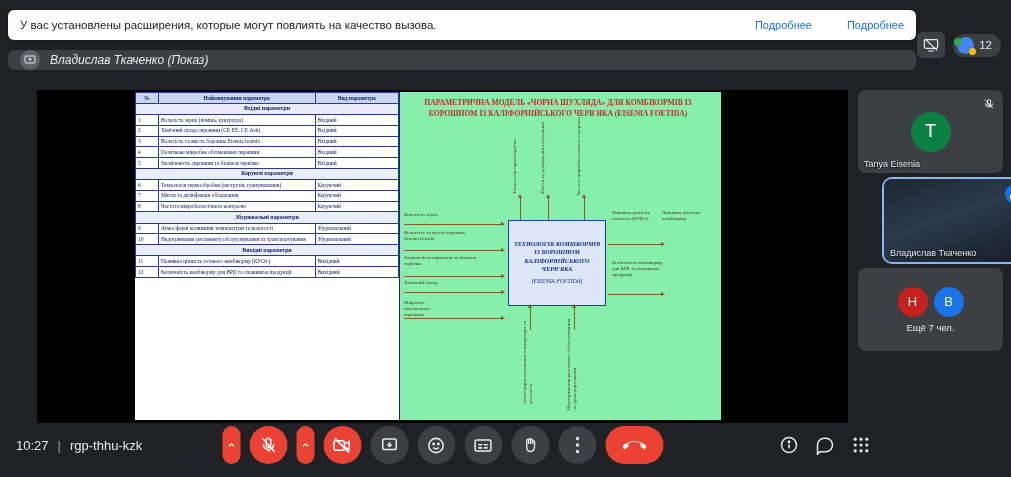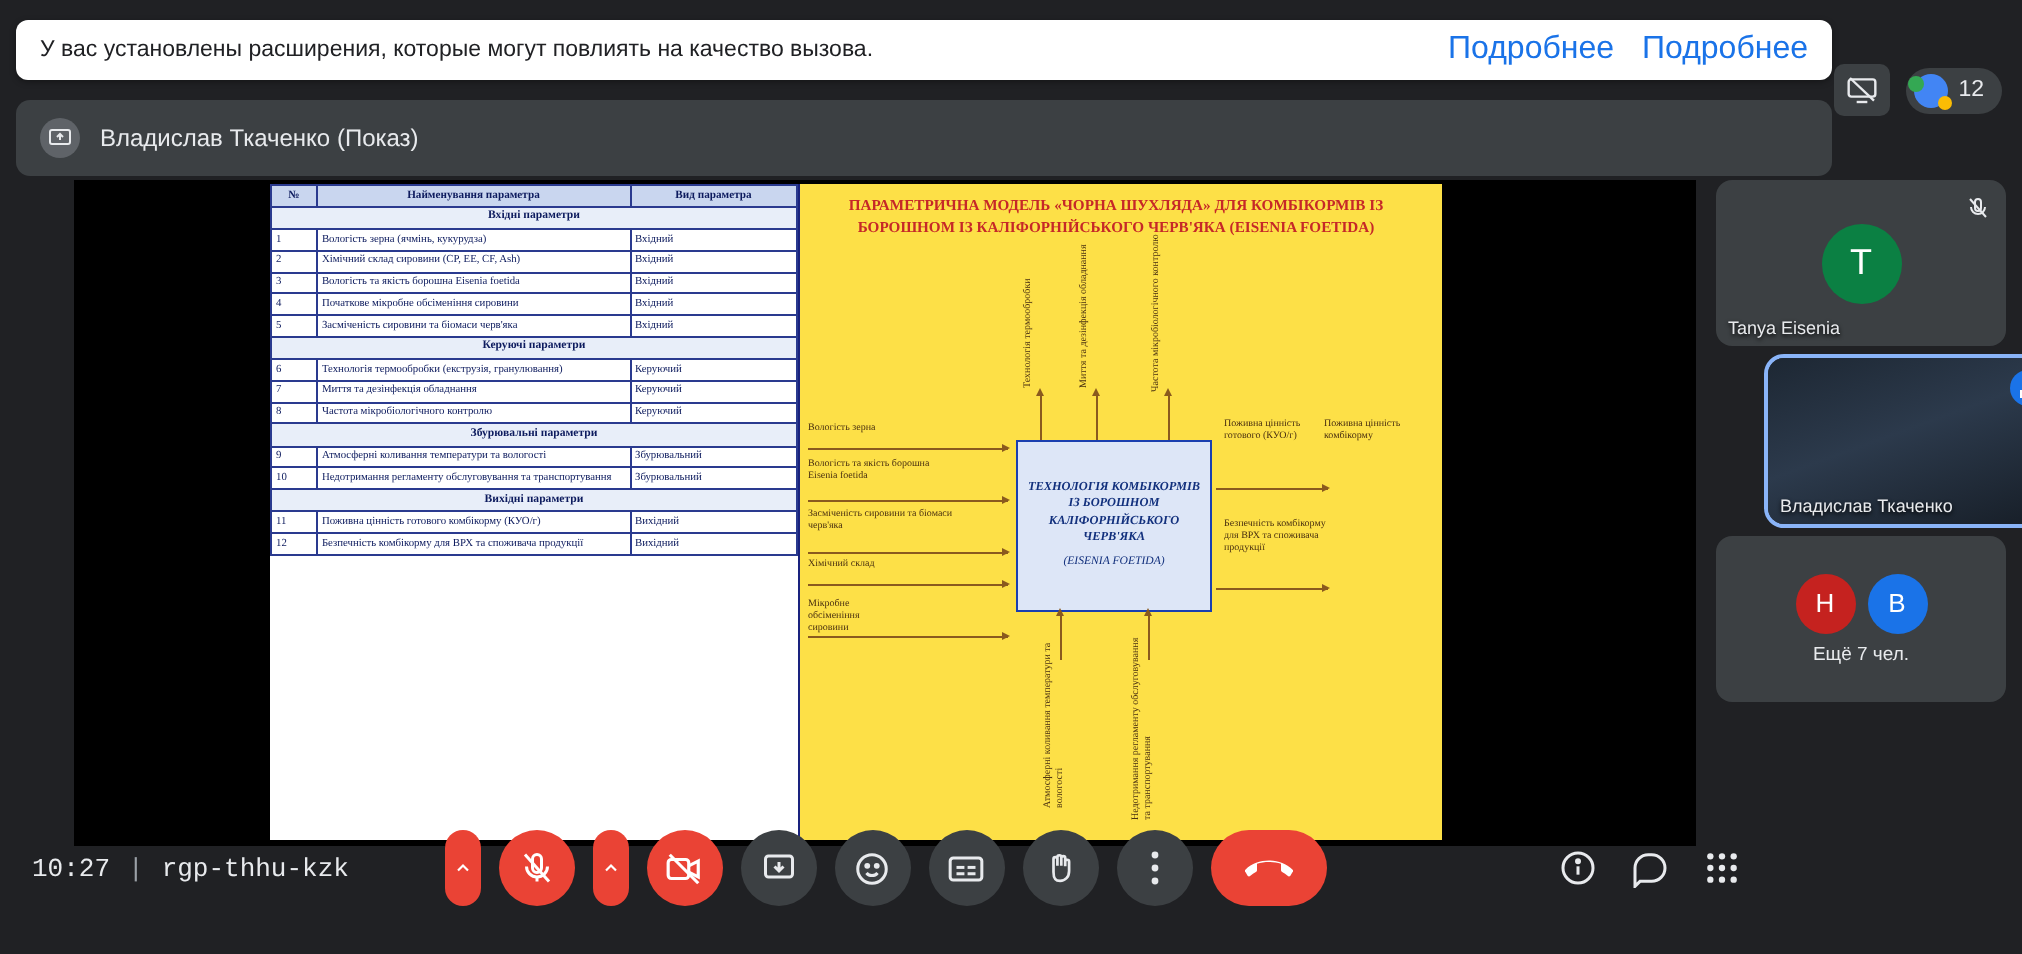--- a/index.html
+++ b/index.html
@@ -20,30 +20,31 @@
   .notif-bar {
     position: absolute;
     left: 8px; top: 10px;
     width: 908px; height: 30px;
     background: #ffffff;
     border-radius: 6px;
     display: flex;
     align-items: center;
     padding: 0 12px;
     box-shadow: 0 1px 3px rgba(0,0,0,0.35);
+    gap: 21px;
   }
   .notif-text {
     font-size: 11.5px;
     color: #202124;
     flex: 1;
     white-space: nowrap;
     overflow: hidden;
   }
   .notif-link {
-    font-size: 16px;
+    font-size: 11px;
     color: #1a73e8;
     margin-left: 14px;
     cursor: pointer;
     white-space: nowrap;
   }
 
   
   .top-right {
     position: absolute;
     right: 10px; top: 32px;
@@ -86,27 +87,28 @@
     border-radius: 50%;
     background: #fbbc04;
     right: -2px; bottom: -1px;
   }
   .people-count { color: #e8eaed; font-size: 11.5px; }
 
   
   .presenter-bar {
     position: absolute;
     left: 8px; top: 50px;
-    width: 908px; height: 38px;
+    width: 908px; height: 20px;
     background: #3c4043;
     border-radius: 7px;
     display: flex;
     align-items: center;
     padding: 0 12px;
     gap: 10px;
+    font-style: italic;
   }
   .presenter-icon {
     width: 20px; height: 20px;
     border-radius: 50%;
     background: #5f6368;
     display: flex; align-items: center; justify-content: center;
     font-size: 11px; color: #e8eaed;
   }
   .presenter-name {
     color: #e8eaed;
@@ -161,21 +163,21 @@
     text-align: center;
     font-weight: bold;
     background: #e8eef9;
     font-size: 5.8px;
   }
 
   
   .diagram {
     flex: 1;
     position: relative;
-    background: #fde047;
+    background: #86efac;
     overflow: hidden;
   }
   .diagram-title {
     position: absolute;
     left: 8px; top: 5px;
     width: 300px;
     text-align: center;
     color: #c62828;
     font-weight: bold;
     font-size: 7.6px;
@@ -306,25 +308,24 @@
   .more-avatars { display: flex; gap: 6px; }
   .av { width: 30px; height: 30px; border-radius: 50%; color: #fff;
         display: flex; align-items: center; justify-content: center; font-size: 13px; }
   .av.red { background: #c5221f; }
   .av.blue { background: #1a73e8; }
   .more-label { color: #e8eaed; font-size: 9.5px; }
 
   
   .bottom {
     position: absolute;
-    left: 0; bottom: 16px;
+    left: 0; bottom: 5px;
     width: 885px; height: 54px;
     display: flex;
     align-items: center;
-    font-family: Liberation Mono, monospace;
   }
   .meet-info {
     position: absolute;
     left: 16px;
     display: flex; align-items: center; gap: 9px;
     color: #e8eaed;
     font-size: 13px;
   }
   .meet-sep { color: #9aa0a6; }
   .meet-code { color: #e8eaed; font-size: 13px; }

